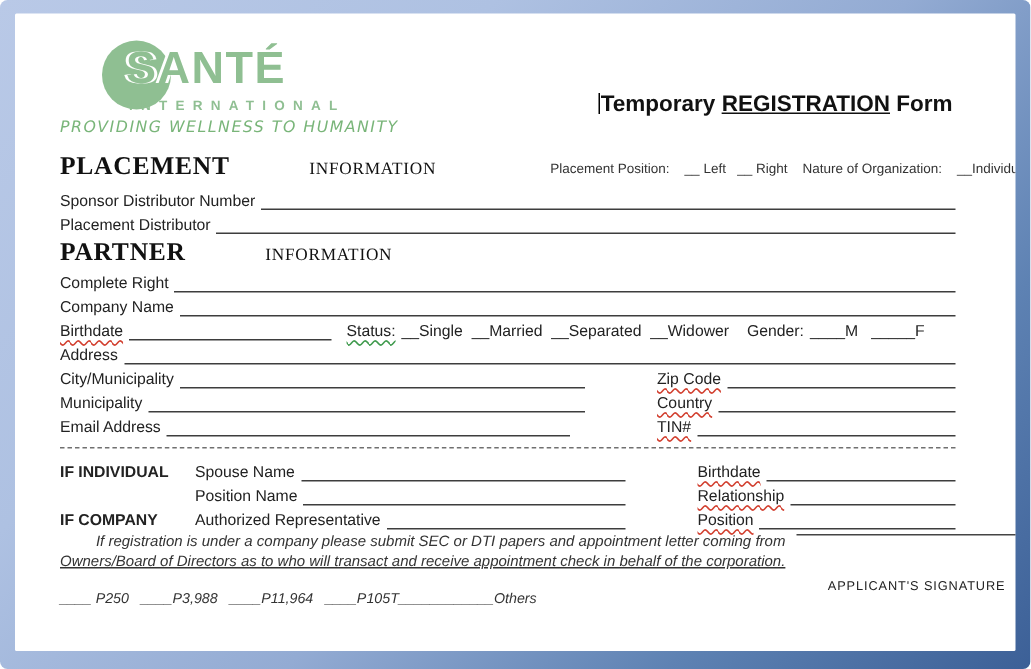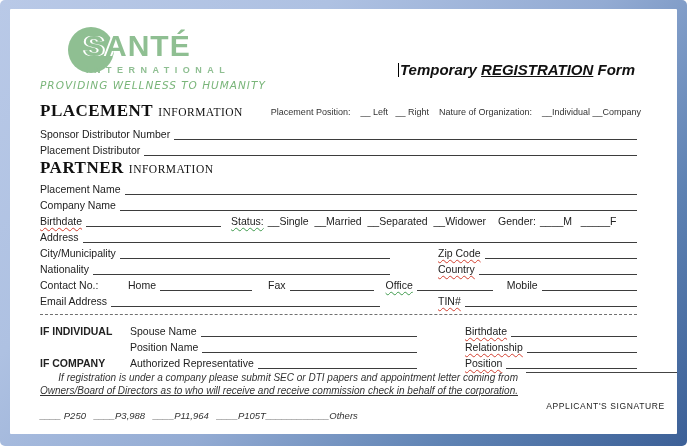--- a/index.html
+++ b/index.html
@@ -41,33 +41,33 @@
   }
   .logo-tagline {
     position:absolute; left:0px; top:66px;
     font-size:10.5px; font-style:italic; letter-spacing:1px;
     color:#79b579; font-family:"DejaVu Sans", sans-serif;
   }
   .title {
     flex:1; text-align:right; margin-top:48px; padding-right:2px;
     font-size:15px; font-weight:bold; color:#111; white-space:nowrap;
   }
-  .title span { white-space:pre;font-style:italic; }
+  .title span { white-space:pre; }
   .title-em { text-decoration:underline;text-align:center; }
   .caret { display:inline-block; width:1px; height:14px; background:#000; vertical-align:-2px; margin-right:1px; }
 
   
   .row { display:flex; align-items:flex-end; height:16px; font-size:10.5px; white-space:nowrap; }
   .lbl { margin-right:4px; flex:0 0 auto; }
   .blank { flex:1 1 auto; border-bottom:1px solid #3d3d3d; height:12px; min-width:18px; }
   .blank.fixed { flex:0 0 auto; }
   .gap { flex:0 0 auto; }
   .pre { white-space:pre; }
 
-  .heading-row { height:19px; align-items:baseline; }
+  .heading-row { height:19px; align-items:baseline;gap:48px; }
   .h-main { font-family:"Liberation Serif", serif; font-weight:bold; font-size:17px; color:#111; letter-spacing:0.5px; }
   .h-sub { font-family:"Liberation Serif", serif; font-size:11.5px; color:#111; margin-left:5px; letter-spacing:0.5px; }
   .inline-small { font-size:9px; color:#333; margin-left:28px; align-self:flex-end; padding-bottom:3px; }
   .inline-small .opt { margin-right:10px; }
 
   .sq-red   { text-decoration:underline wavy #d23f2f; text-decoration-thickness:1px; text-underline-offset:2px; }
   .sq-green { text-decoration:underline wavy #3f9a4d; text-decoration-thickness:1px; text-underline-offset:2px; }
 
   .sep { border-top:1.4px dashed #707070; margin:7px 0 6px 0; height:0; }
 
@@ -119,21 +119,21 @@
       <span class="lbl">Placement Distributor</span>
       <span class="blank"></span>
     </div>
 
     <div class="row heading-row" style="margin-top:2px;">
       <span class="h-main">PARTNER</span>
       <span class="h-sub">INFORMATION</span>
     </div>
 
     <div class="row" style="margin-top:2px;">
-      <span class="lbl">Placement Name</span>
+      <span class="lbl">Complete Right</span>
       <span class="blank"></span>
     </div>
     <div class="row">
       <span class="lbl">Company Name</span>
       <span class="blank"></span>
     </div>
 
     <div class="row">
       <span class="lbl sq-red">Birthdate</span>
       <span class="blank fixed" style="width:135px;"></span>
@@ -153,42 +153,28 @@
     <div class="row">
       <span class="lbl">City/Municipality</span>
       <span class="blank"></span>
       <span class="rgroup rg-205">
         <span class="lbl sq-red" style="margin-left:6px;">Zip Code</span>
         <span class="blank"></span>
       </span>
     </div>
 
     <div class="row">
-      <span class="lbl">Nationality</span>
+      <span class="lbl">Municipality</span>
       <span class="blank"></span>
       <span class="rgroup rg-205">
         <span class="lbl sq-red" style="margin-left:6px;">Country</span>
         <span class="blank"></span>
       </span>
     </div>
 
-    <div class="row">
-      <span class="lbl" style="width:84px;">Contact No.:</span>
-      <span class="lbl">Home</span>
-      <span class="blank fixed" style="width:92px;"></span>
-      <span class="gap" style="width:16px;"></span>
-      <span class="lbl">Fax</span>
-      <span class="blank fixed" style="width:84px;"></span>
-      <span class="gap" style="width:12px;"></span>
-      <span class="lbl sq-green">Office</span>
-      <span class="blank fixed" style="width:76px;"></span>
-      <span class="gap" style="width:14px;"></span>
-      <span class="lbl">Mobile</span>
-      <span class="blank"></span>
-    </div>
 
     <div class="row">
       <span class="lbl">Email Address</span>
       <span class="blank"></span>
       <span class="rgroup rg-215">
         <span class="lbl sq-red" style="margin-left:16px;">TIN#</span>
         <span class="blank"></span>
       </span>
     </div>
 
@@ -220,21 +206,21 @@
       <span class="blank"></span>
       <span class="rgroup rg-178">
         <span class="lbl sq-red" style="margin-left:6px;">Position</span>
         <span class="blank"></span>
       </span>
     </div>
 
     <div class="bottom">
       <div class="notes">
         <div class="note">If registration is under a company please submit SEC or DTI papers and appointment letter coming from</div>
-        <div class="note u">Owners/Board of Directors as to who will receive and receive commission check in behalf of the corporation.</div>
+        <div class="note u">Owners/Board of Directors as to who will transact and receive appointment check in behalf of the corporation.</div>
         <div class="prices pre">____ P250   ____P3,988   ____P11,964   ____P105T____________Others</div>
       </div>
       <div class="sig">
         <div class="sig-line"></div>
         <div class="sig-label">APPLICANT'S SIGNATURE</div>
       </div>
     </div>
 
   </div>
 </div>

